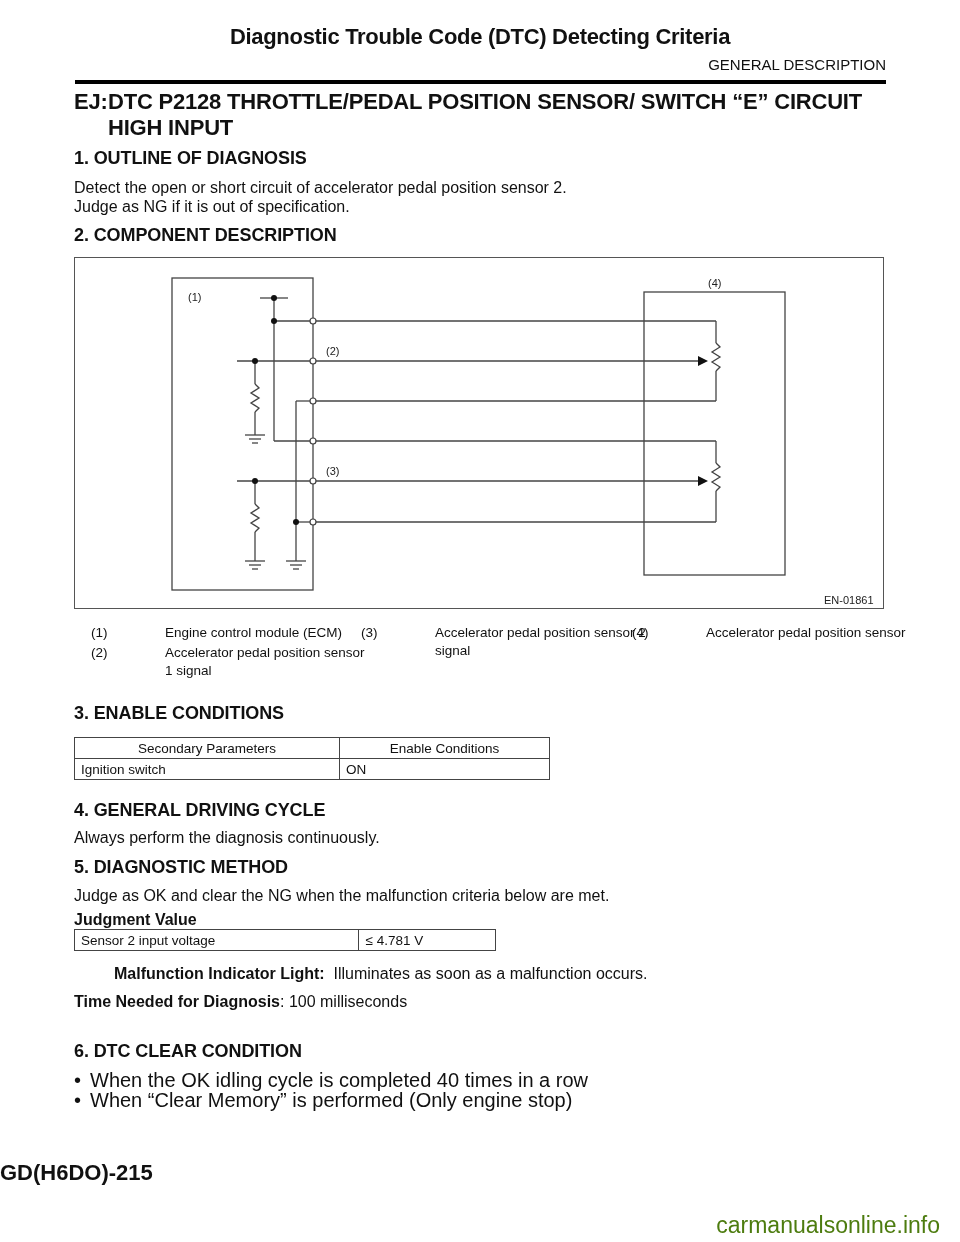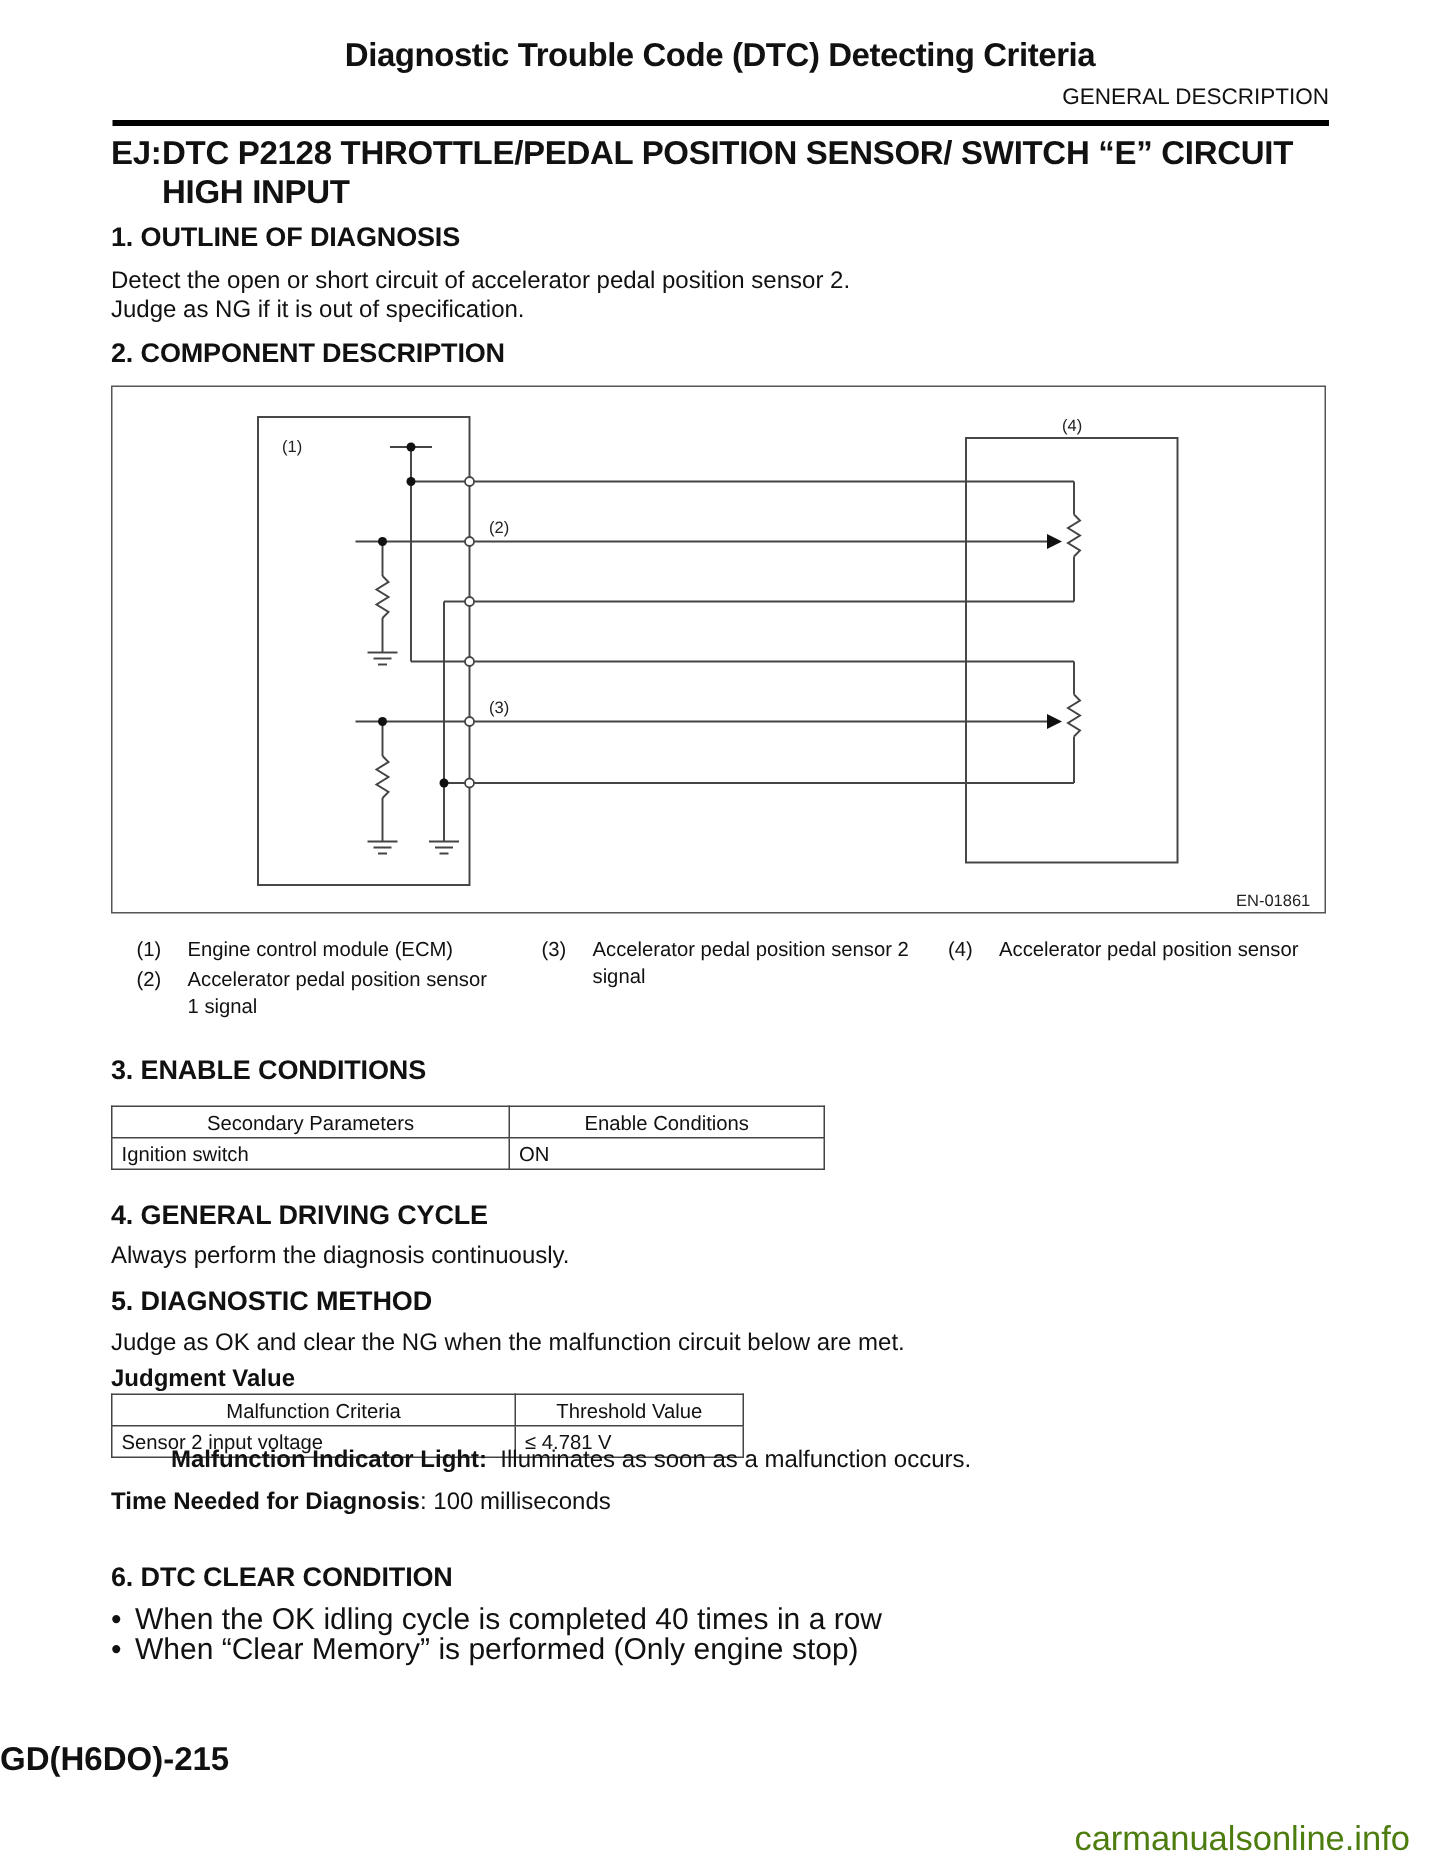--- a/index.html
+++ b/index.html
@@ -9,21 +9,21 @@
   .hdr-sub { right:74px; top:56px; font-size:15px; }
   .hdr-rule { left:75px; width:811px; top:80px; height:4px; background:#000; }
   .main-title { left:74px; top:89px; font-size:22px; font-weight:bold; line-height:26px; letter-spacing:-0.2px; }
   .main-title .pref { display:inline-block; width:34px; }
   .main-title .line2 { padding-left:34px; display:block; }
   h2 { margin:0; font-size:18px; font-weight:bold; position:absolute; left:74px; letter-spacing:-0.1px; }
   .p { position:absolute; left:74px; font-size:16px; line-height:20px; }
   .fig { left:74px; top:257px; width:810px; height:352px; border:1px solid #555; box-sizing:border-box; }
   .legend { position:absolute; top:624px; font-size:13.5px; line-height:18px; }
   .legend .num { display:inline-block; width:34px; vertical-align:top; }
-  .legend .txt { display:inline-block; vertical-align:top; }
+  .legend .txt { display:inline-block; vertical-align:top;margin-left:40px; }
   table.t { position:absolute; left:74px; border-collapse:collapse; font-size:13.5px; }
   table.t td { border:1px solid #444; padding:1px 6px; height:18px; }
   table.t tr.head td { text-align:center; }
   .bold { font-weight:bold; }
   ul.b { position:absolute; left:74px; top:1070px; margin:0; padding:0; list-style:none; font-size:20px; line-height:20px; }
   ul.b li::before { content:"\2022"; display:inline-block; width:16px; }
   .footer { left:0; width:960px; top:1160px; text-align:left; font-size:22px; font-weight:bold; }
   .wm { right:20px; top:1212px; font-size:23px; color:#4d7c0f; }
   .fig-id { font-size:11px; }
 </style>
@@ -149,28 +149,24 @@
     <td>Ignition switch</td>
     <td>ON</td>
   </tr>
 </tbody>
   </table>
 
 <h2 style="top:800px;">4.  GENERAL DRIVING CYCLE</h2>
 <div class="p" style="top:828px;">Always perform the diagnosis continuously.</div>
 
 <h2 style="top:857px;">5.  DIAGNOSTIC METHOD</h2>
-<div class="p" style="top:886px;">Judge as OK and clear the NG when the malfunction circuit below are met.</div>
+<div class="p" style="top:886px;">Judge as OK and clear the NG when the malfunction criteria below are met.</div>
 <div class="p bold" style="top:910px;">Judgment Value</div>
 <table class="t" style="top:929px; width:422px;">
   <tbody>
-      <tr class="head">
-    <td style="width:256px;">Malfunction Criteria</td>
-    <td>Threshold Value</td>
-  </tr>
   <tr>
     <td>Sensor 2 input voltage</td>
     <td>≤ 4.781 V</td>
   </tr>
 </tbody>
   </table>
 
 <div class="p" style="top:992px;">
   <span class="bold">Time Needed for Diagnosis</span><span>: 100 milliseconds</span>
 </div>

